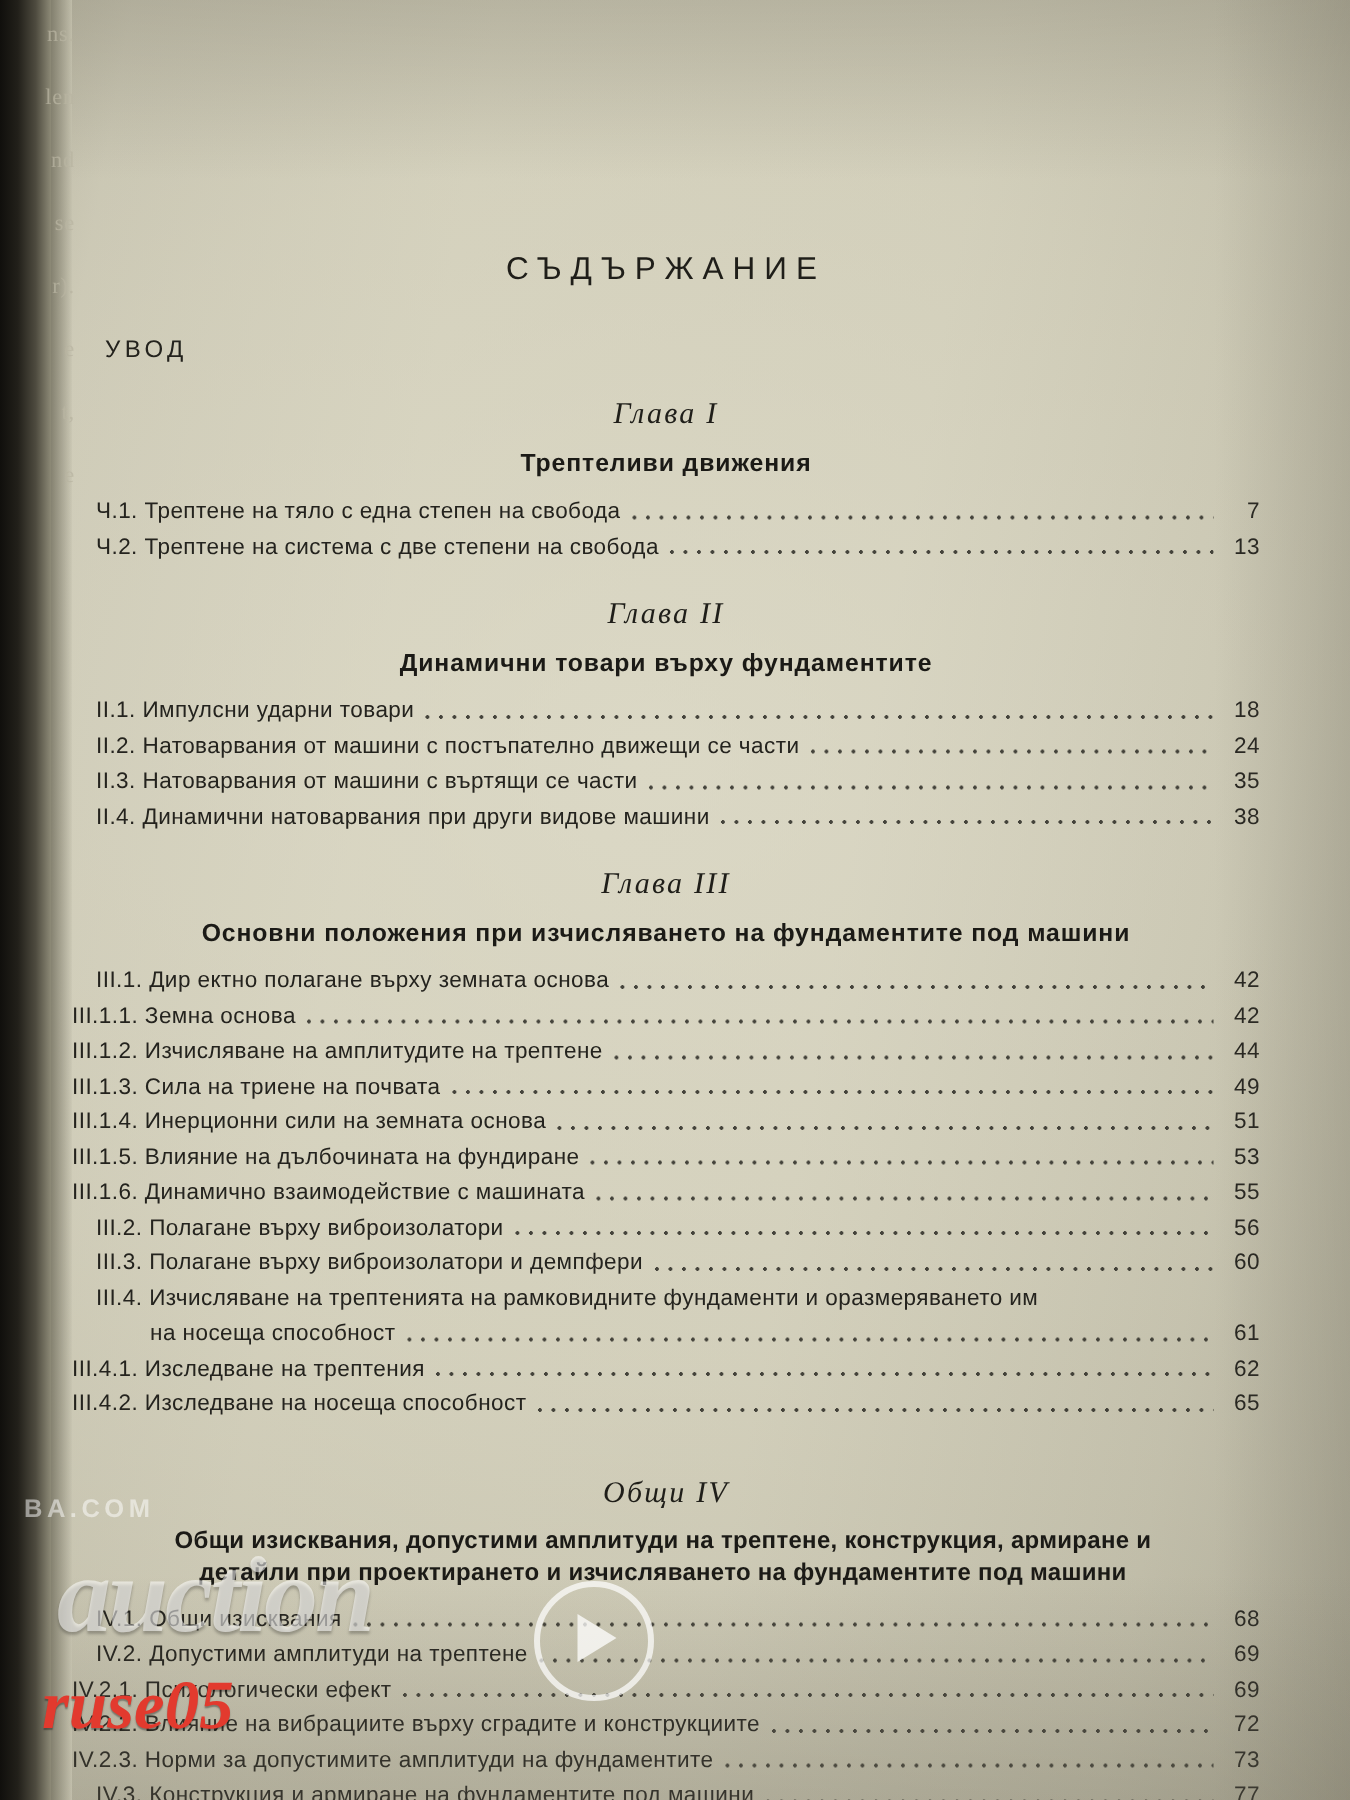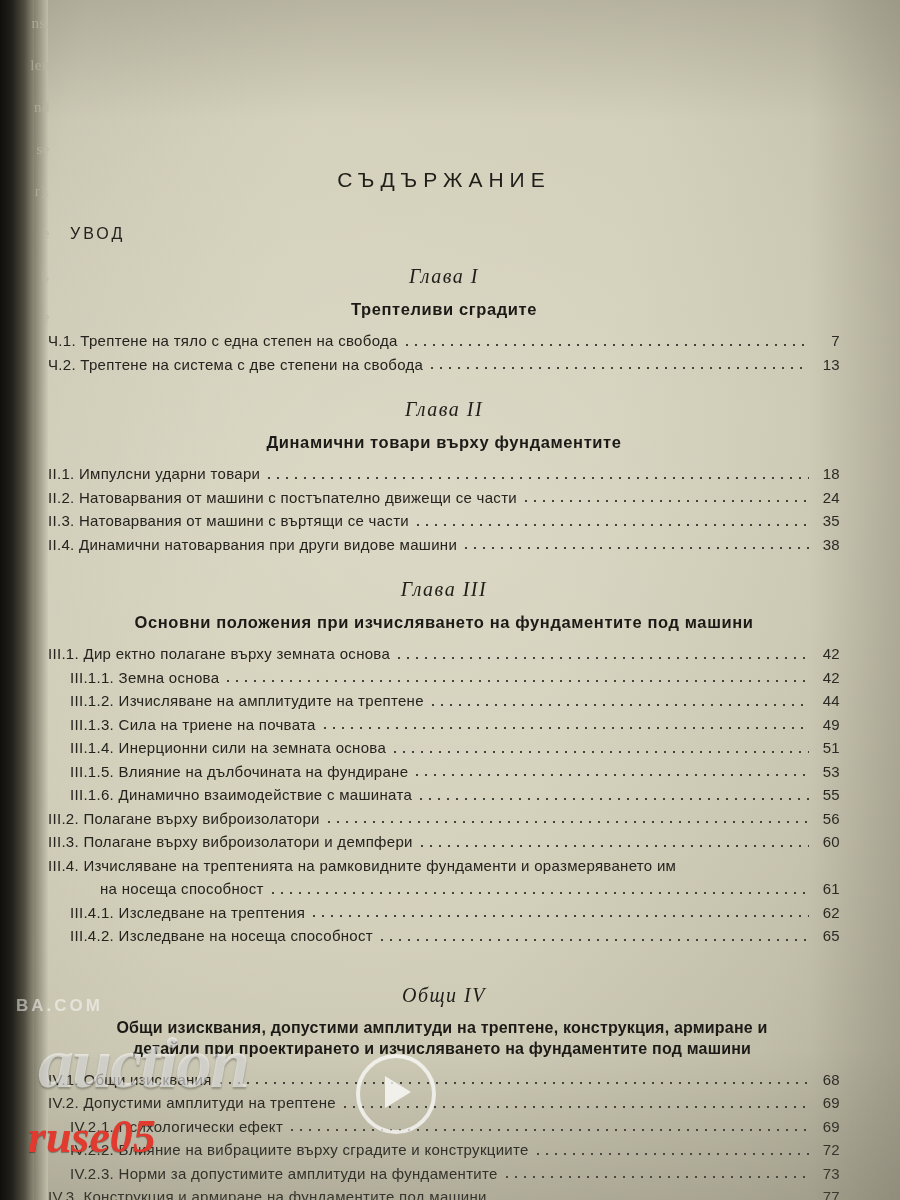--- a/index.html
+++ b/index.html
@@ -134,22 +134,22 @@
     opacity: 0.85;
   }
   .entry .page {
     flex: 0 0 auto;
     width: 26px;
     text-align: right;
     letter-spacing: 0.3px;
   }
   .entry.nopage .dots { background: none; }
 
-  .lvl0 { margin-left: 0px; }
-  .lvl1 { margin-left: 22px; }
+  .lvl0 { margin-left: 16px; }
+  .lvl1 { }
 
   .entry .cont { letter-spacing: 0.3px; }
   .entry.cont-row { margin-left: 52px; }
   .spacer-md { height: 14px; }
 
   
   #watermark {
     position: absolute;
     left: 16px;
     bottom: 8px;
@@ -249,21 +249,21 @@
   </div>
 
   <div id="sheet">
     <div class="doc">
 
       <div class="title">СЪДЪРЖАНИЕ</div>
 
       <div class="intro">УВОД</div>
 
       <div class="chapter-num">Глава I</div>
-      <div class="chapter-title">Трептеливи сградите</div>
+      <div class="chapter-title">Трептеливи движения</div>
       <div class="entries">
         <div class="entry lvl0">
           <span class="label">Ч.1. Трептене  на тяло с една степен на свобода</span>
           <span class="dots"></span>
           <span class="page">7</span>
         </div>
         <div class="entry lvl0">
           <span class="label">Ч.2. Трептене  на система с две степени на  свобода</span>
           <span class="dots"></span>
           <span class="page">13</span>

